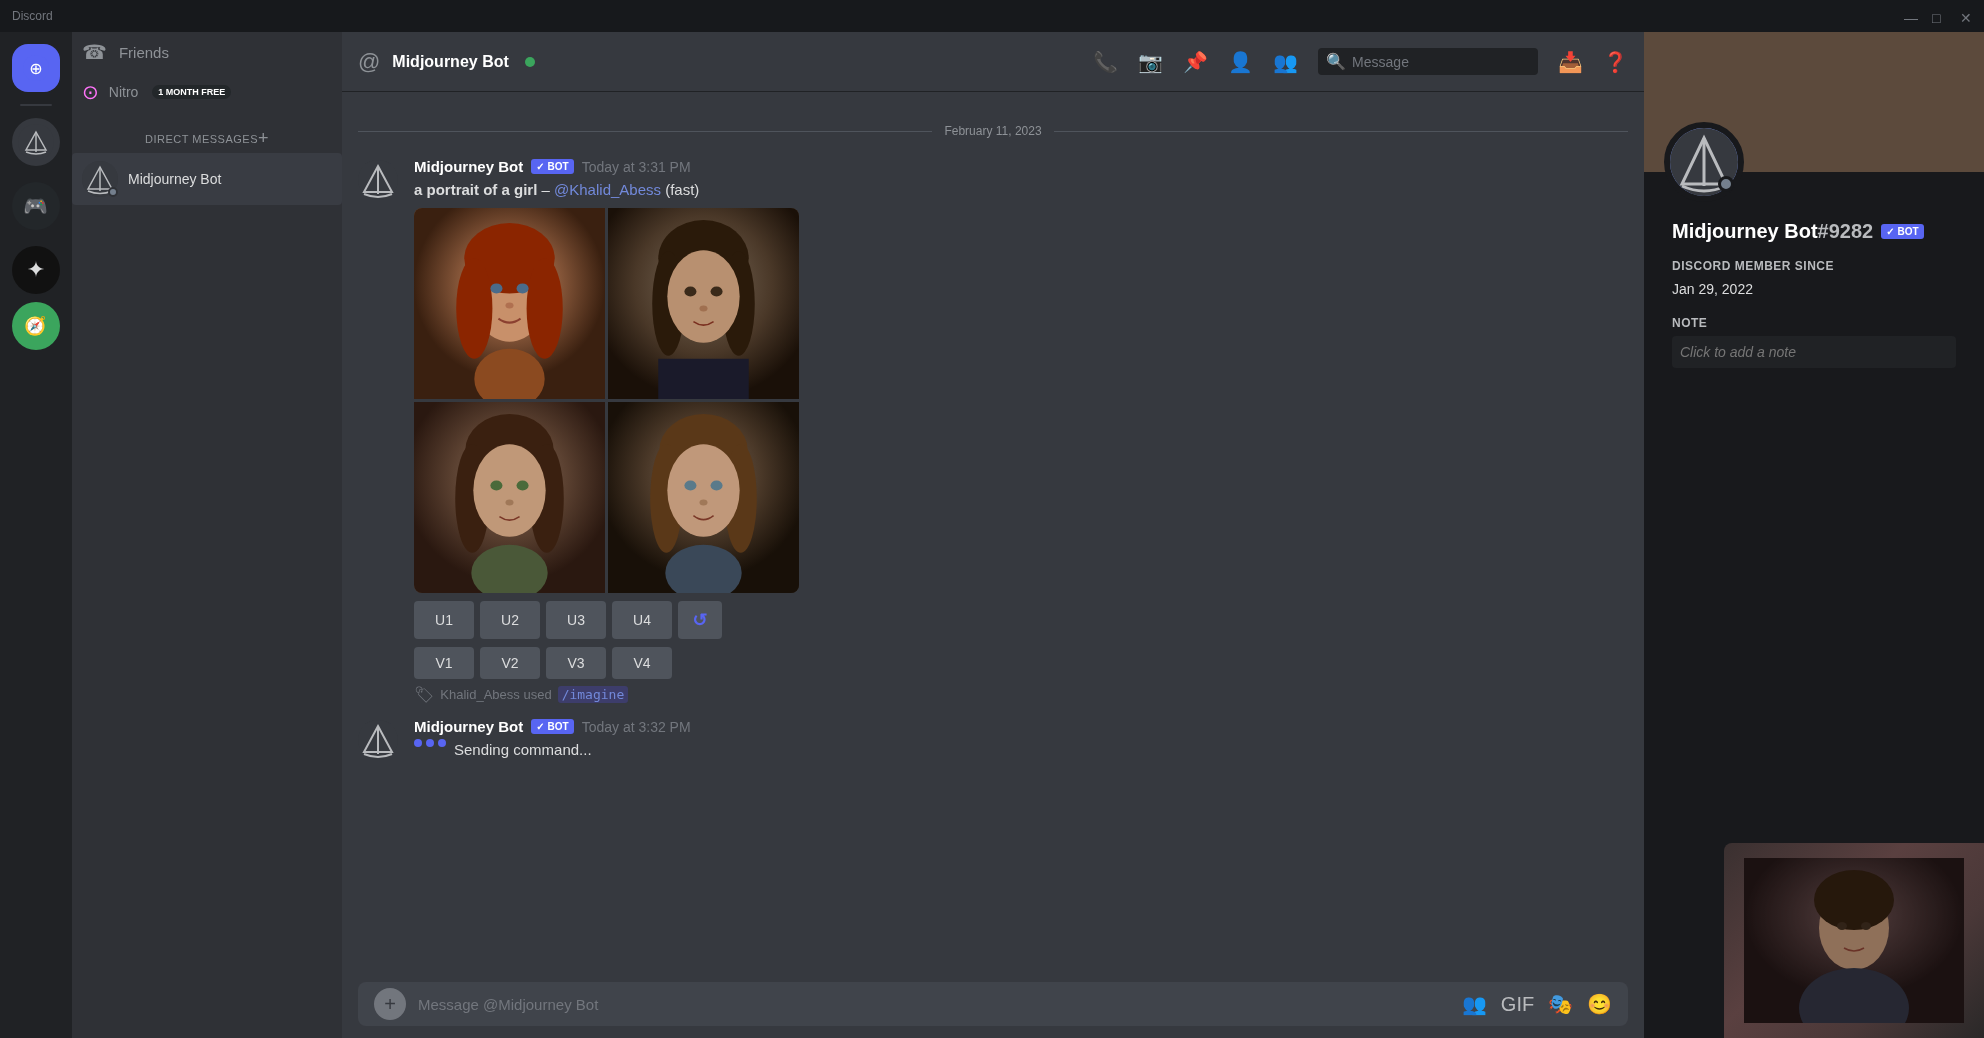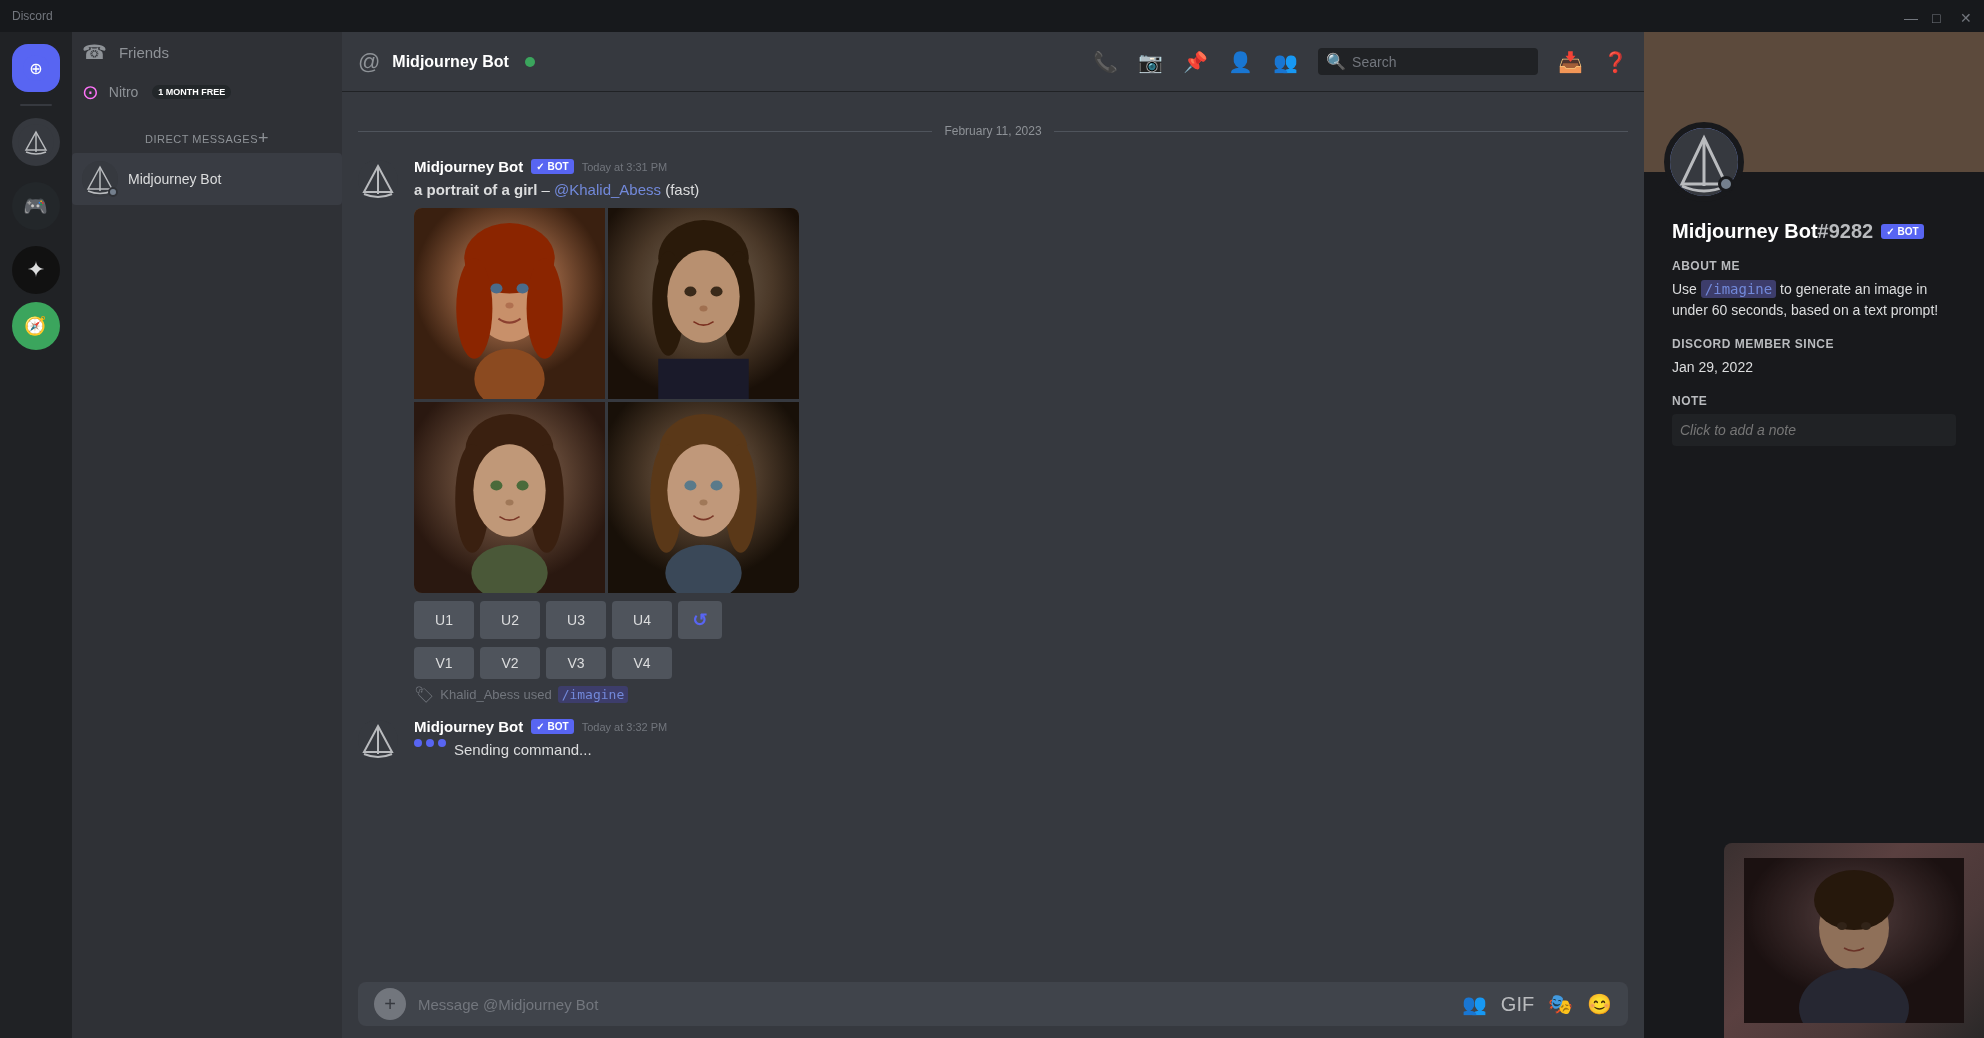--- a/index.html
+++ b/index.html
@@ -264,21 +264,21 @@
       background: #5865f2;
       color: #fff;
       font-size: 10px;
       font-weight: 700;
       padding: 2px 5px;
       border-radius: 3px;
       display: flex;
       align-items: center;
       gap: 3px;
     }
-    .message-time { font-size: 11px; color: #72767d; }
+    .message-time { font-size: 14px; color: #72767d; }
     .message-text { font-size: 15px; color: #dcddde; line-height: 1.4; }
     .message-text strong { font-weight: 600; }
     .mention { color: #7289da; }
 
     
     .image-grid {
       display: grid;
       grid-template-columns: 1fr 1fr;
       gap: 3px;
       width: 385px;
@@ -585,21 +585,21 @@
       <div class="online-dot"></div>
 
       <div class="header-actions">
         <span class="header-icon">📞</span>
         <span class="header-icon">📷</span>
         <span class="header-icon">📌</span>
         <span class="header-icon">👤</span>
         <span class="header-icon">👥</span>
         <div class="search-box">
           <span class="search-icon">🔍</span>
-          <span>Search</span>
+          <span>Message</span>
         </div>
         <span class="header-icon">📥</span>
         <span class="header-icon">❓</span>
       </div>
     </div>
 
     <div class="messages-area scrollbar" style="position:relative;">
 
       <div class="date-divider">
         <span>February 11, 2023</span>
@@ -829,26 +829,20 @@
       <div class="profile-name-row">
         <span class="profile-name">
           <span>Midjourney Bot</span><span style="color:#b9bbbe;">#9282</span>
         </span>
         <span class="bot-badge">
           <span style="font-size:10px;">✓</span>
           <span>BOT</span>
         </span>
       </div>
 
-      <div class="profile-section">
-        <div class="profile-section-title">ABOUT ME</div>
-        <div class="profile-section-text">
-          <span>Use </span><span class="highlight">/imagine</span><span> to generate an image in under 60 seconds, based on a text prompt!</span>
-        </div>
-      </div>
 
       <div class="profile-section">
         <div class="profile-section-title">DISCORD MEMBER SINCE</div>
         <div class="profile-section-text">Jan 29, 2022</div>
       </div>
 
       <div class="profile-section">
         <div class="profile-section-title">NOTE</div>
         <input type="text" class="note-input" placeholder="Click to add a note" style="">
       </div>

